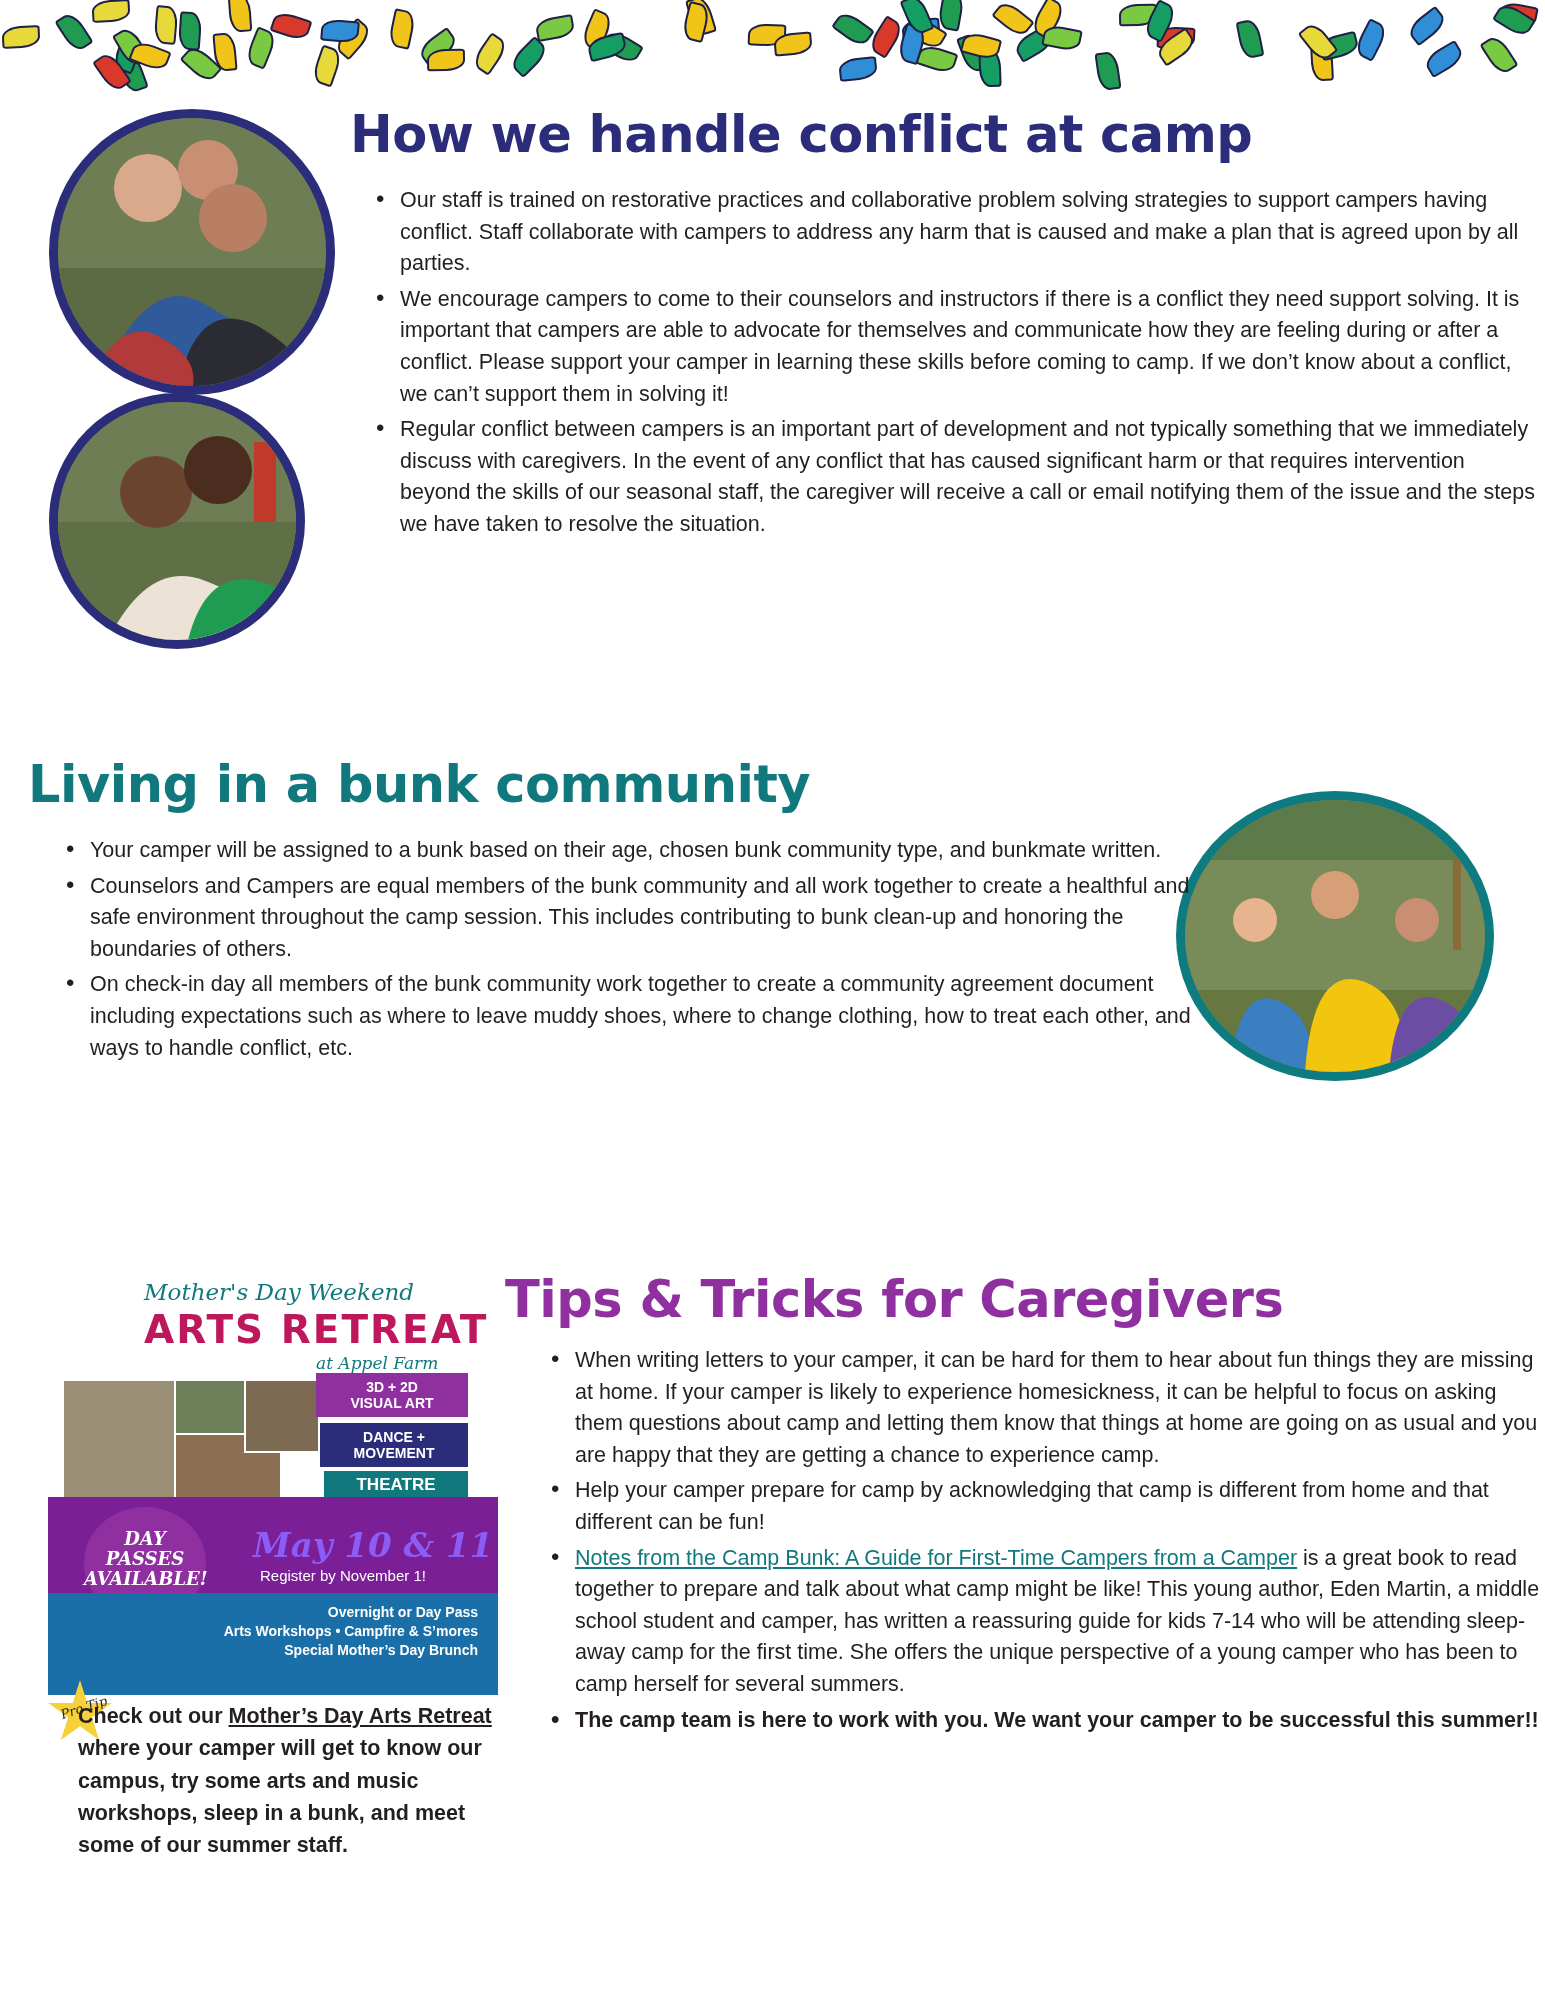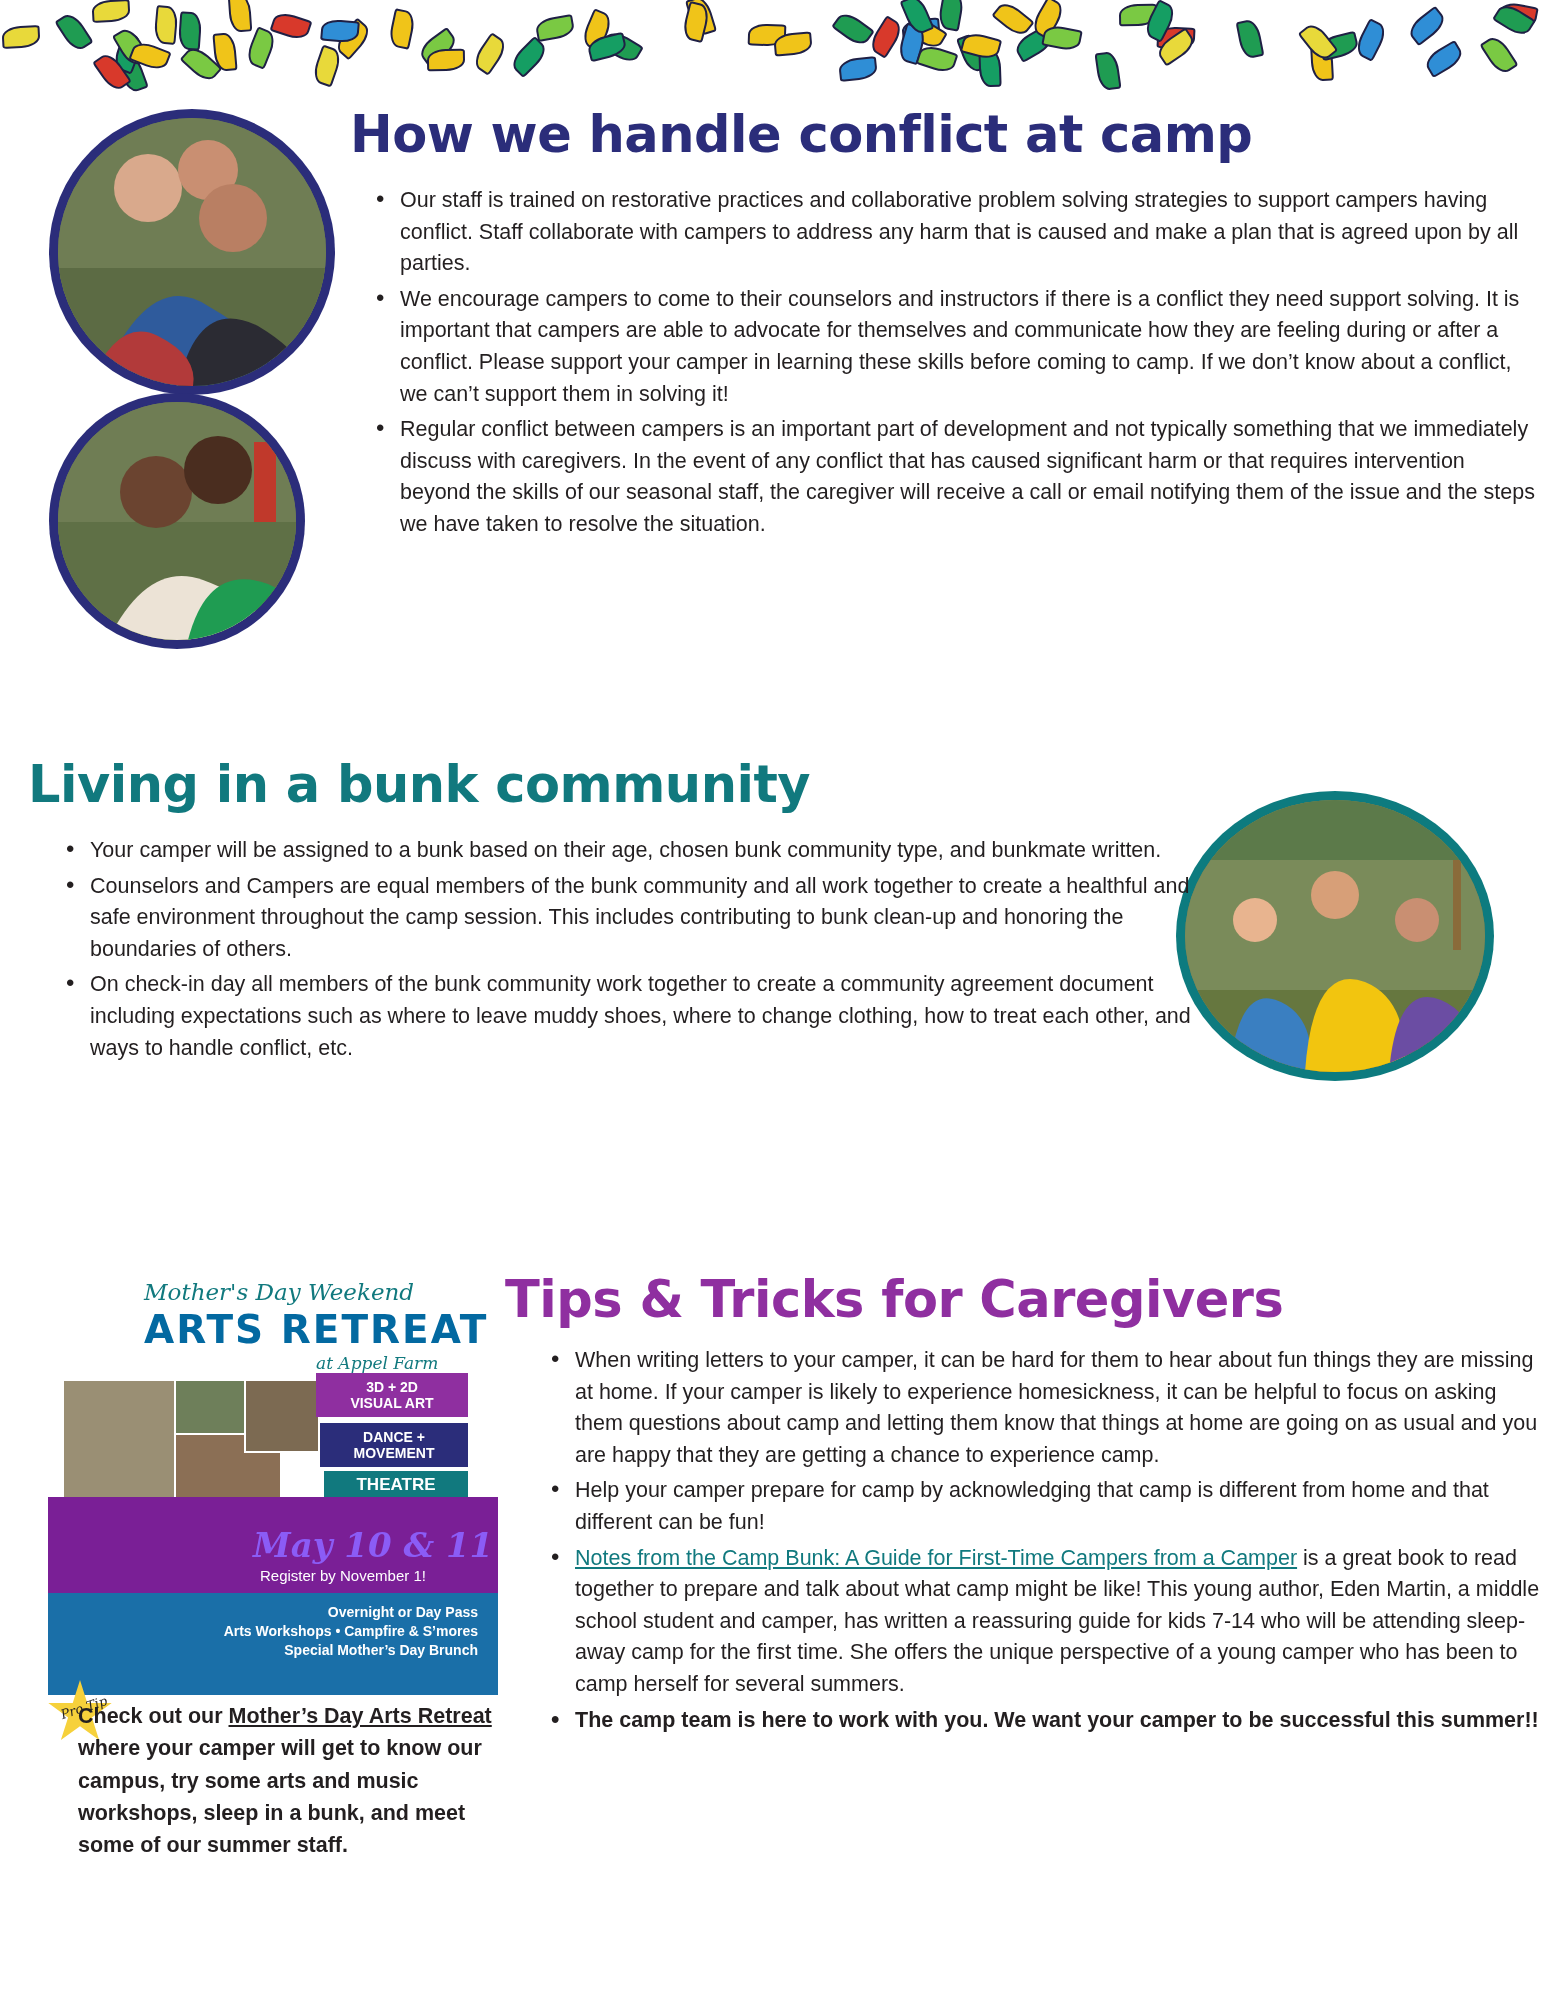--- a/index.html
+++ b/index.html
@@ -141,21 +141,21 @@
     font-style: italic;
     font-size: 23px;
     color: #11797e;
   }
   .flyer-arts {
     position: absolute;
     left: 96px;
     top: 32px;
     font-size: 39px;
     font-weight: bold;
-    color: #0369a1;
+    color: #be185d;
     letter-spacing: 2px;
     font-family: "DejaVu Sans", sans-serif;
   }
   .flyer-appel {
     position: absolute;
     left: 268px;
     top: 78px;
     font-size: 17px;
     color: #11797e;
     font-style: italic;
@@ -425,20 +425,25 @@
   </div>
   <div class="flyer-tag tag-navy" style="left:272px; top:148px; width:148px; height:44px;">
     <span>DANCE +</span><br>
     <span>MOVEMENT</span>
   </div>
   <div class="flyer-tag tag-teal" style="left:276px; top:196px; width:144px; height:28px; font-size:17px; padding-top:4px;">
     <span>THEATRE</span>
   </div>
 
   <div class="flyer-purplepanel"></div>
+  <div class="flyer-daypass">
+    <span>DAY</span><br>
+    <span>PASSES</span><br>
+    <span>AVAILABLE!</span>
+  </div>
   <div class="flyer-date">May 10 &amp; 11</div>
   <div class="flyer-register">Register by November 1!</div>
 
   <div class="flyer-bottomband"></div>
   <div class="flyer-bottomtext">
     <span>Overnight or Day Pass</span><br>
     <span>Arts Workshops • Campfire &amp; S’mores</span><br>
     <span>Special Mother’s Day Brunch</span>
   </div>
 </div>

